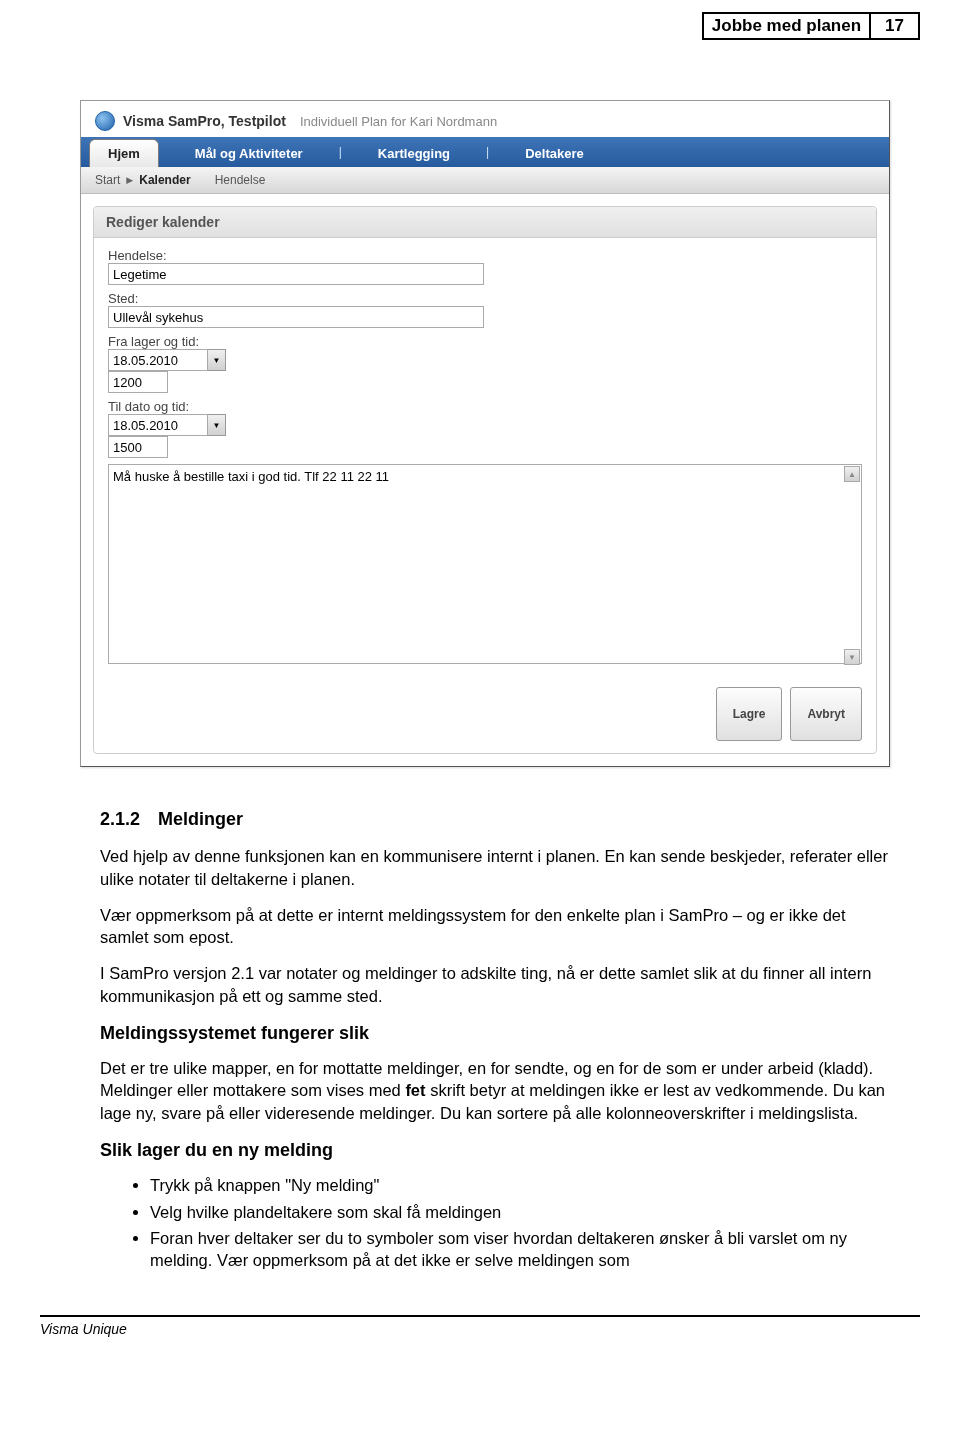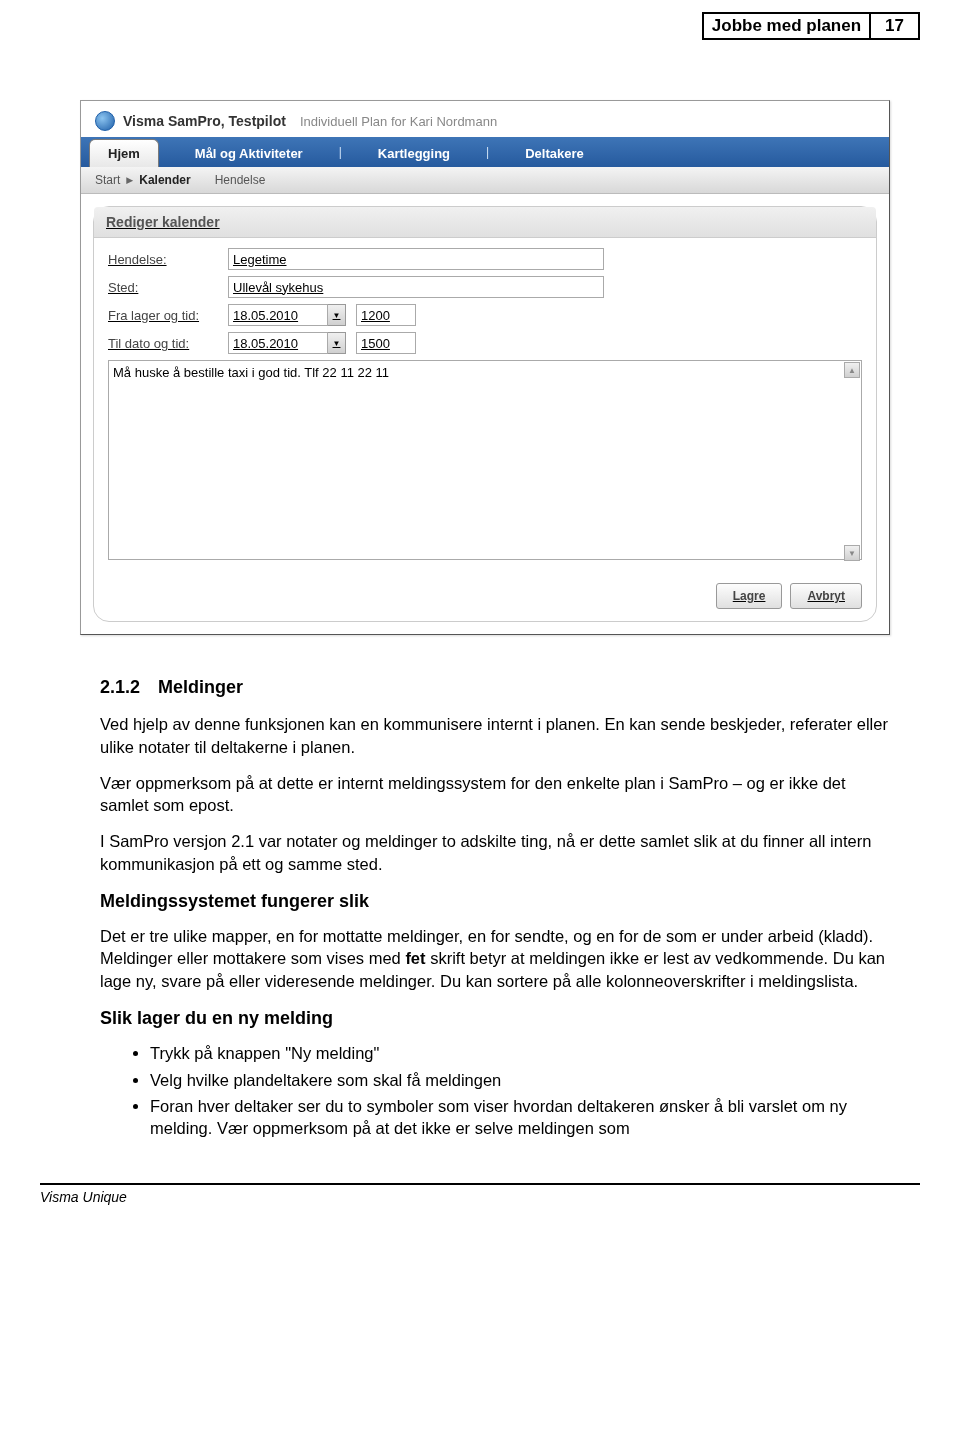--- a/index.html
+++ b/index.html
@@ -90,35 +90,34 @@
     font-size: 12px;
     color: #555;
     border-bottom: 1px solid #bbb;
   }
   .sub-tab { cursor: pointer; }
   .sub-tab.bold { font-weight: bold; color: #222; }
   .bc-sep { font-size: 9px; color: #666; }
   .panel {
     margin: 12px;
     border: 1px solid #ccc;
-    border-radius: 16px;
-    background: #fff;
-    text-decoration: underline;
+    border-radius: 4px;
+    background: #fff;
   }
   .panel-header {
     background: linear-gradient(#f0f0f0, #e0e0e0);
     padding: 7px 12px;
     font-size: 14px;
     font-weight: bold;
     color: #555;
     border-bottom: 1px solid #ccc;
     border-radius: 4px 4px 0 0;
   }
   .panel-body { padding: 10px 14px; }
-  .form-row { display: flex; align-items: center; margin-bottom: 6px; }
+  .form-row { display: flex; margin-bottom: 6px; flex-direction: column; }
   .form-label { width: 120px; font-size: 13px; color: #444; }
   .form-input {
     border: 1px solid #aaa;
     padding: 2px 4px;
     font-size: 13px;
     height: 22px;
     background: #fff;
   }
   .w-wide { width: 376px; }
   .w-date { width: 100px; }
@@ -155,21 +154,21 @@
   .scroll-down { bottom: 2px; }
   .panel-footer {
     display: flex;
     justify-content: flex-end;
     gap: 8px;
     padding: 10px 14px 12px;
   }
   .btn {
     border: 1px solid #999;
     background: linear-gradient(#fdfdfd, #e0e0e0);
-    padding: 5px 16px;
+    padding: 19px 16px;
     font-size: 12px;
     font-weight: bold;
     color: #444;
     border-radius: 3px;
     cursor: pointer;
   }
   .content {
     padding: 0 70px 20px 100px;
     line-height: 1.35;
   }

